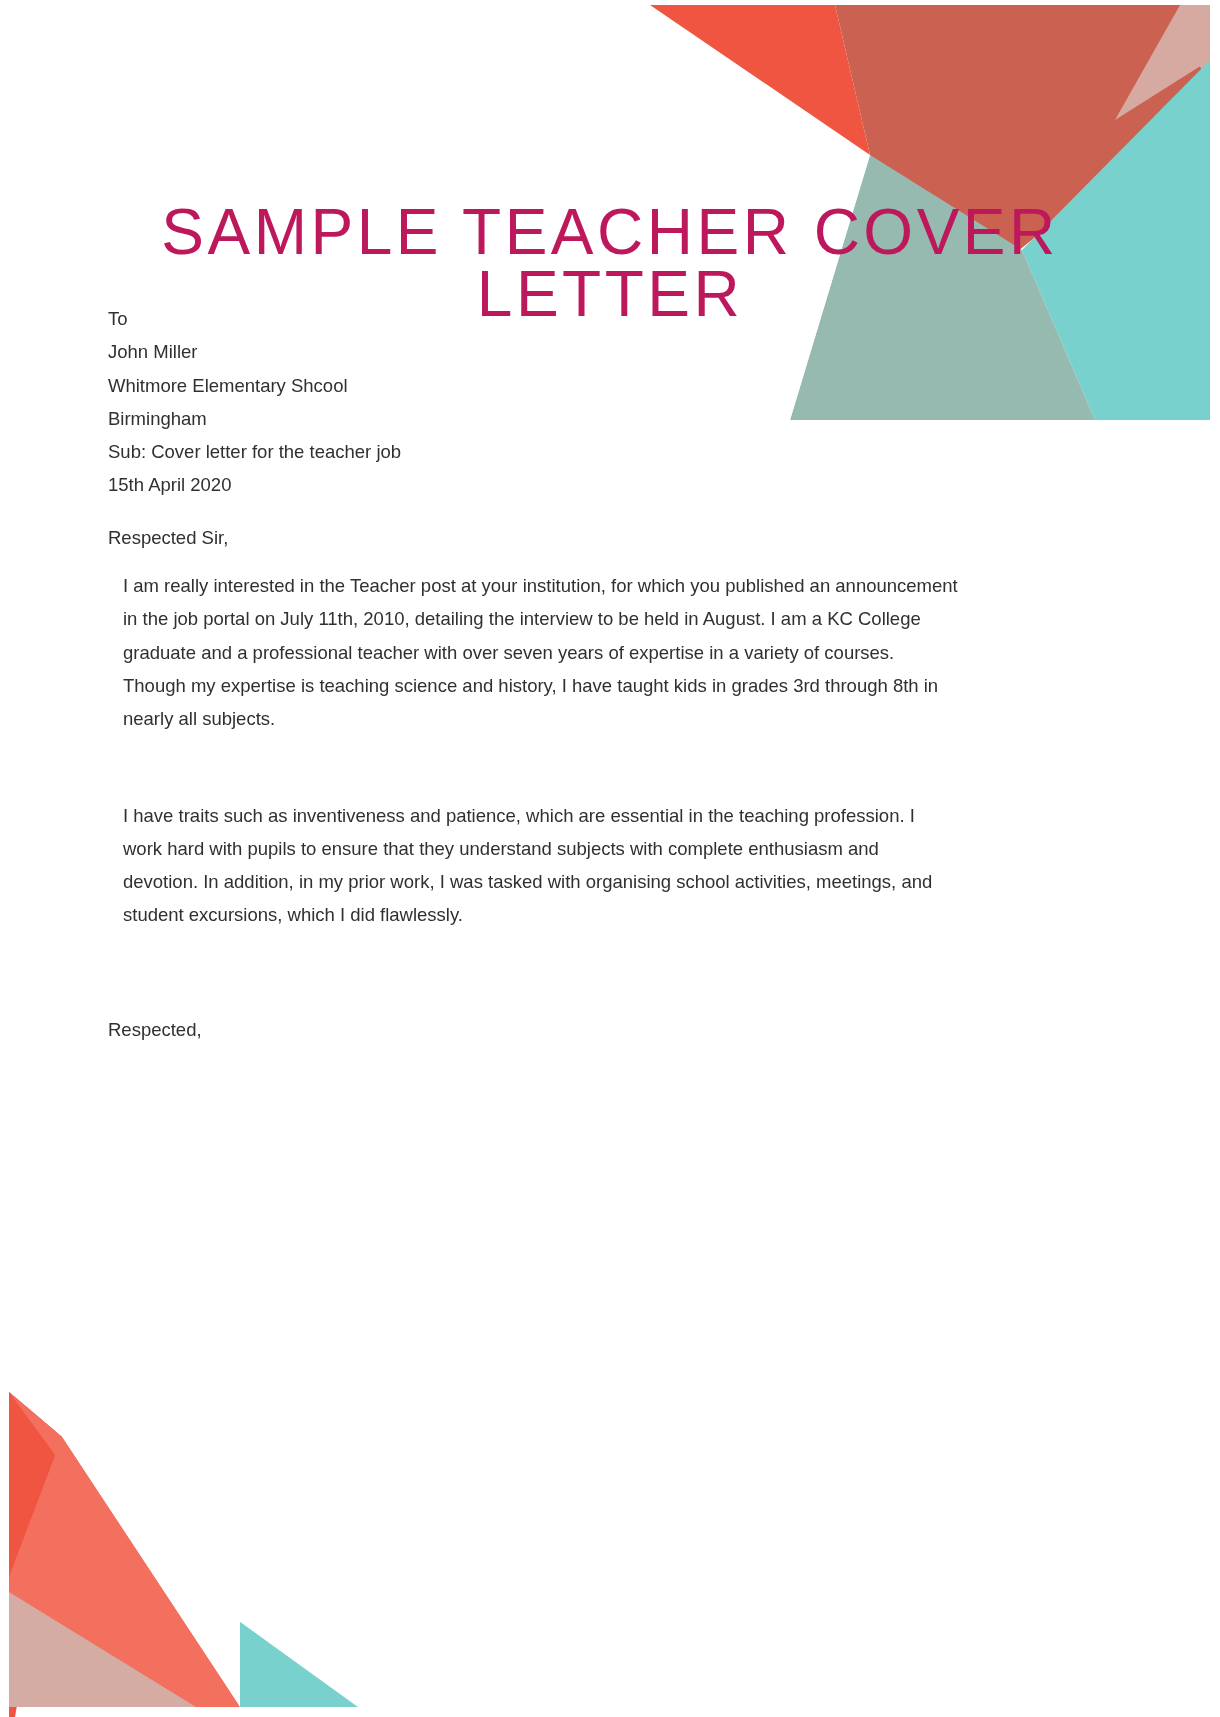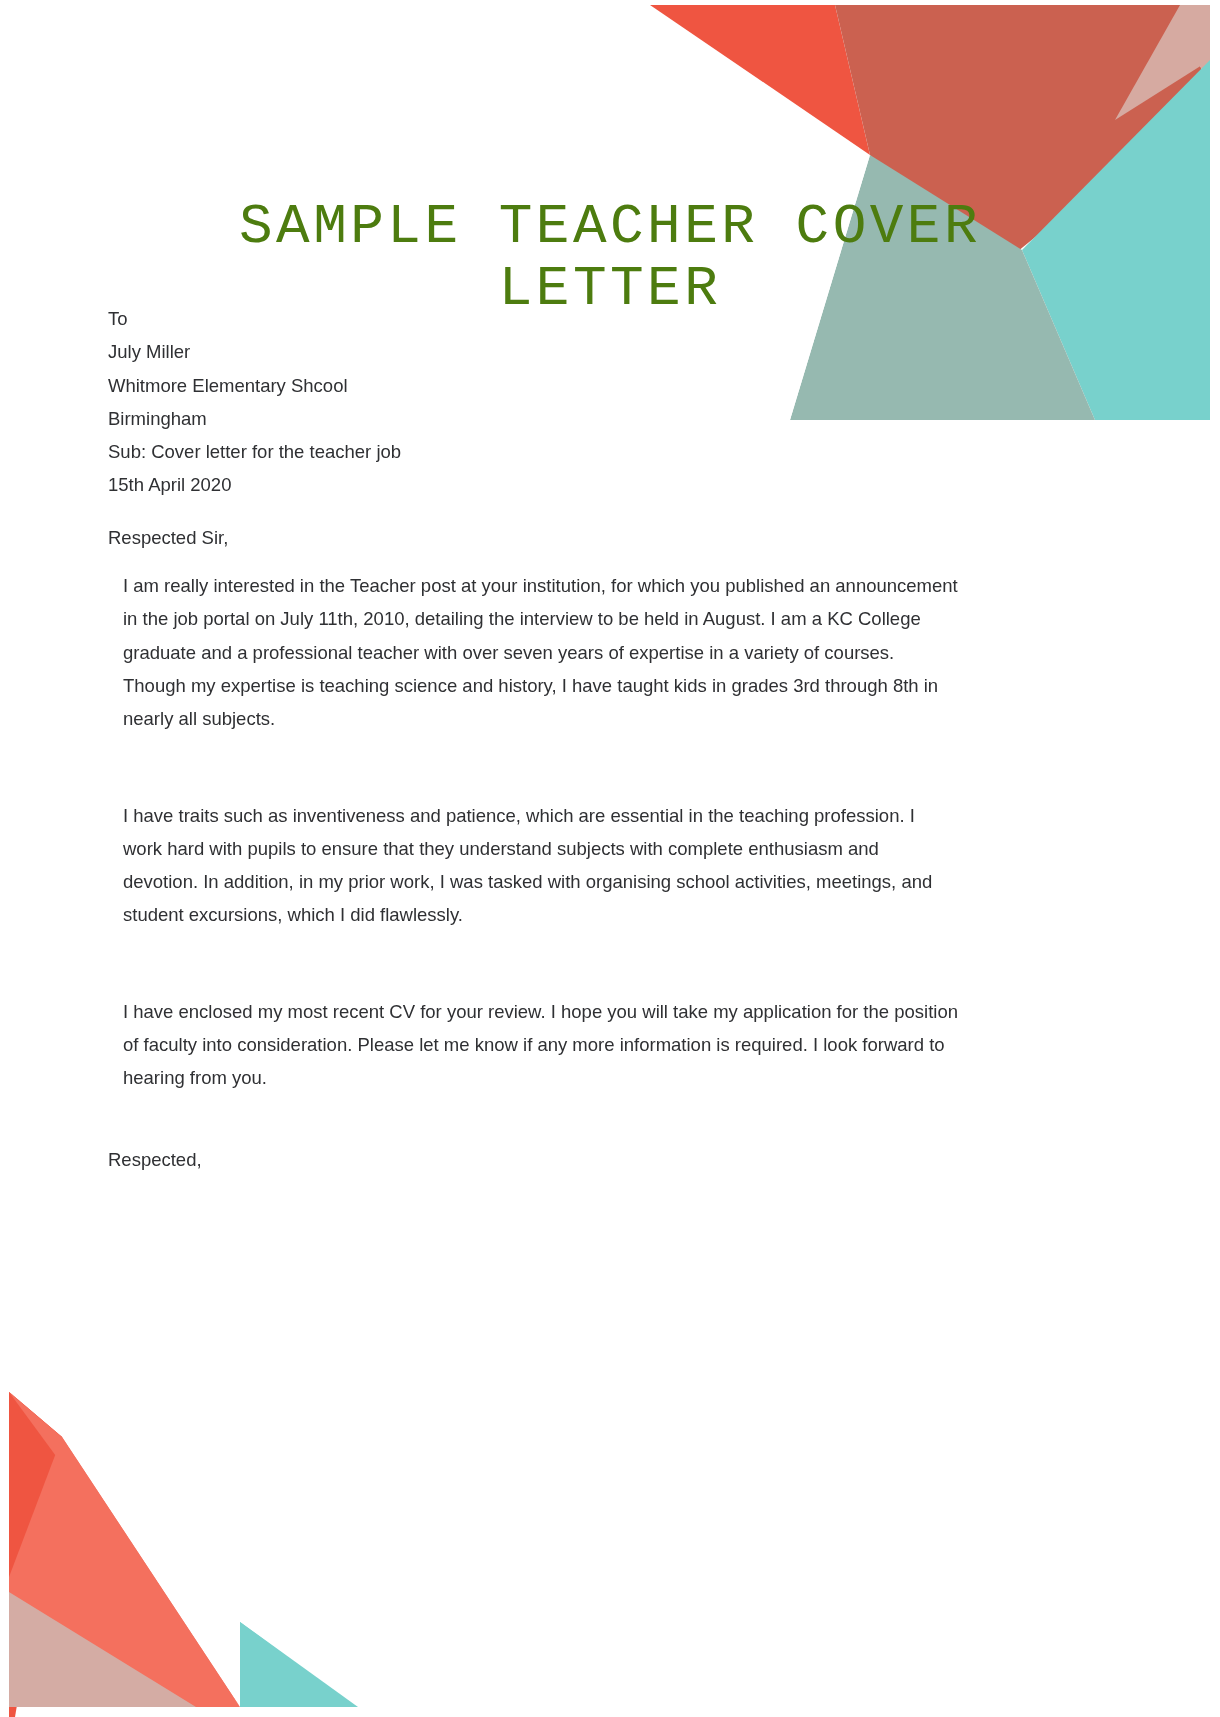--- a/index.html
+++ b/index.html
@@ -42,25 +42,25 @@
   }
   .deco svg { display: block; width: 100%; height: 100%; }
 
   
   .title {
     position: absolute;
     left: 0;
     right: 0;
     top: 158px;
     text-align: center;
-    font-family: Liberation Mono, monospace;
-    font-size: 56px;
+    font-family: Liberation Sans, sans-serif;
+    font-size: 64px;
     line-height: 62px;
     letter-spacing: 3.5px;
-    color: #4d7c0f;
+    color: #be185d;
     font-weight: 400;
     padding: 0 110px 0 110px;
     box-sizing: border-box;
   }
 
   
   .letter {
     position: absolute;
     left: 108px;
     top: 302px;
@@ -129,34 +129,33 @@
       <polygon points="240,375 358,460 240,460" fill="#78d1cc"></polygon>
     </svg>
   </div>
 
   <h1 class="title">SAMPLE TEACHER COVER LETTER</h1>
 
   <div class="letter">
 
     <div>
       <span class="addr-line">To</span>
-      <span class="addr-line">July Miller</span>
+      <span class="addr-line">John Miller</span>
       <span class="addr-line">Whitmore Elementary Shcool</span>
       <span class="addr-line">Birmingham</span>
       <span class="addr-line">Sub: Cover letter for the teacher job</span>
       <span class="addr-line">15th April 2020</span>
     </div>
 
     <span class="salutation">Respected Sir,</span>
 
     <p class="para">I am really interested in the Teacher post at your institution, for which you published an announcement in the job portal on July 11th, 2010, detailing the interview to be held in August. I am a KC College graduate and a professional teacher with over seven years of expertise in a variety of courses. Though my expertise is teaching science and history, I have taught kids in grades 3rd through 8th in nearly all subjects.</p>
     <span class="para-gap"></span>
     <p class="para">I have traits such as inventiveness and patience, which are essential in the teaching profession. I work hard with pupils to ensure that they understand subjects with complete enthusiasm and devotion. In addition, in my prior work, I was tasked with organising school activities, meetings, and student excursions, which I did flawlessly.</p>
     <span class="para-gap"></span>
-    <p class="para">I have enclosed my most recent CV for your review. I hope you will take my application for the position of faculty into consideration. Please let me know if any more information is required. I look forward to hearing from you.</p>
     <span class="para-gap"></span>
 
     <div>
       <span class="sig-line">Respected,</span>
     </div>
 
   </div>
 
 </div>
 

